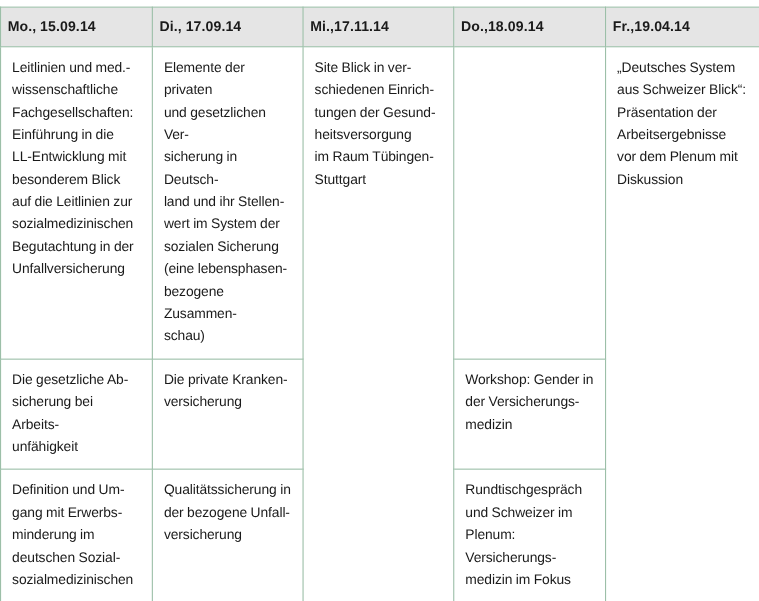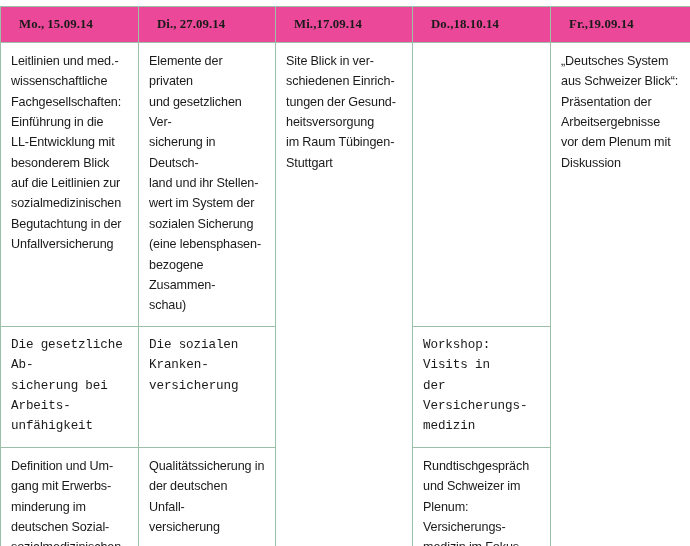--- a/index.html
+++ b/index.html
@@ -41,61 +41,60 @@
     text-align: left;
     padding: 8px 10px 10px 10px;
     font-size: 12.6px;
     line-height: 1.62;
     letter-spacing: -0.1px;
     word-spacing: -0.2px;
     background: #ffffff;
   }
 
   table.schedule thead th {
-    background: #ec4899;
+    background: #e5e5e5;
     font-weight: bold;
     font-size: 12.8px;
-    padding: 7px 10px 7px 18px;
+    padding: 7px 10px 7px 6px;
     height: 18px;
     letter-spacing: 0.1px;
-    font-family: Liberation Serif, serif;
   }
 
   table.schedule tbody td.empty {
     padding: 0;
   }
 
   .cell-text {
     display: block;
     white-space: pre-line;
   }
 
   .row-a td { height: 186px; }
-  .row-b td { height: 56px; font-family: Liberation Mono, monospace; }
+  .row-b td { height: 56px; }
   .row-c td { height: 92px; }
 </style>
 </head>
 <body>
 
 <div id="schedule-wrap">
   <table class="schedule">
     <colgroup>
       <col class="c1">
         <col class="c2">
         <col class="c3">
         <col class="c4">
         <col class="c5">
     </colgroup>
     <thead>
       <tr>
         <th>Mo., 15.09.14</th>
-        <th>Di., 27.09.14</th>
-        <th>Mi.,17.09.14</th>
-        <th>Do.,18.10.14</th>
-        <th>Fr.,19.09.14</th>
+        <th>Di., 17.09.14</th>
+        <th>Mi.,17.11.14</th>
+        <th>Do.,18.09.14</th>
+        <th>Fr.,19.04.14</th>
       </tr>
     </thead>
     <tbody>
       <tr class="row-a">
         <td>
           <span class="cell-text">Leitlinien und med.-
 wissenschaftliche
 Fachgesellschaften:
 Einführung in die
 LL-Entwicklung mit
@@ -136,40 +135,40 @@
 Diskussion</span>
         </td>
       </tr>
       <tr class="row-b">
         <td>
           <span class="cell-text">Die gesetzliche Ab-
 sicherung bei Arbeits-
 unfähigkeit</span>
         </td>
         <td>
-          <span class="cell-text">Die sozialen Kranken-
+          <span class="cell-text">Die private Kranken-
 versicherung</span>
         </td>
         <td>
-          <span class="cell-text">Workshop: Visits in
+          <span class="cell-text">Workshop: Gender in
 der Versicherungs-
 medizin</span>
         </td>
       </tr>
       <tr class="row-c">
         <td>
           <span class="cell-text">Definition und Um-
 gang mit Erwerbs-
 minderung im
 deutschen Sozial-
 sozialmedizinischen</span>
         </td>
         <td>
           <span class="cell-text">Qualitätssicherung in
-der deutschen Unfall-
+der bezogene Unfall-
 versicherung</span>
         </td>
         <td rowspan="2">
           <span class="cell-text">Rundtischgespräch
 und Schweizer im
 Plenum:
 Versicherungs-
 medizin im Fokus</span>
         </td>
       </tr>

